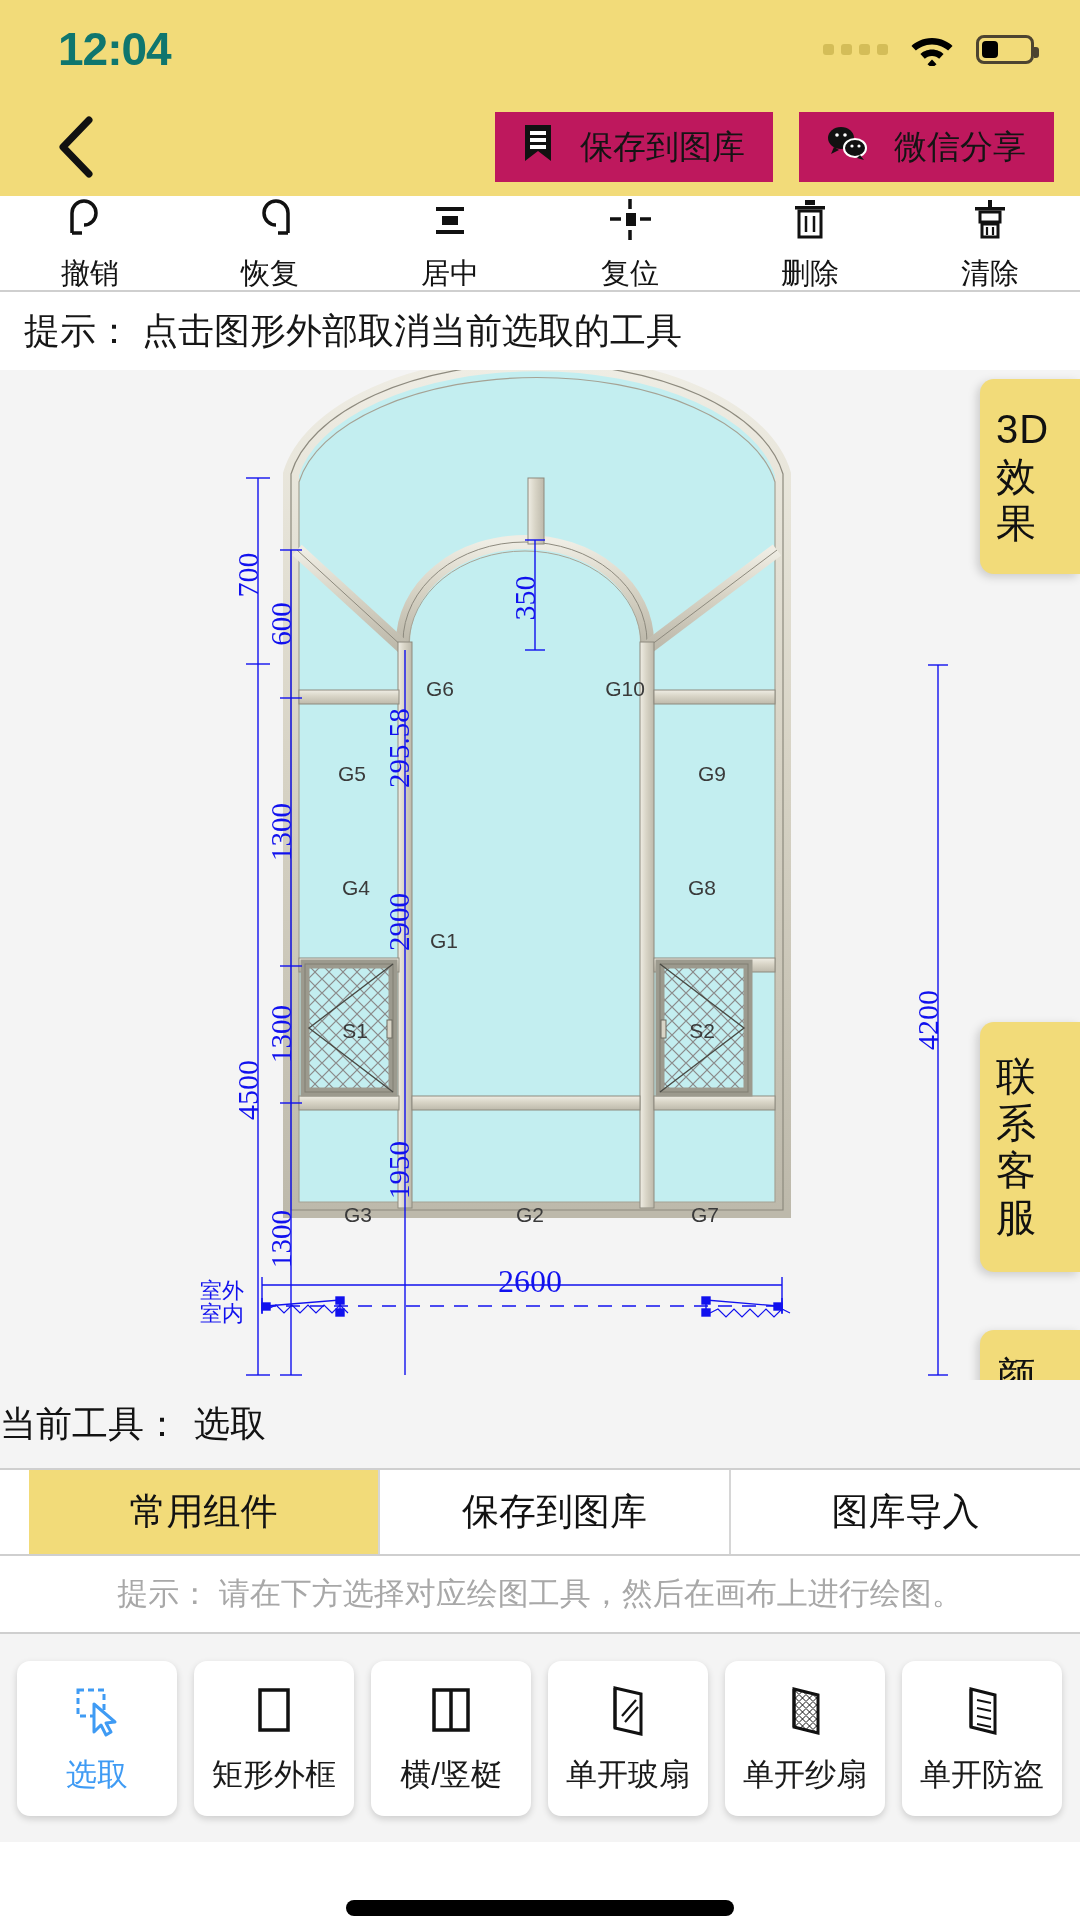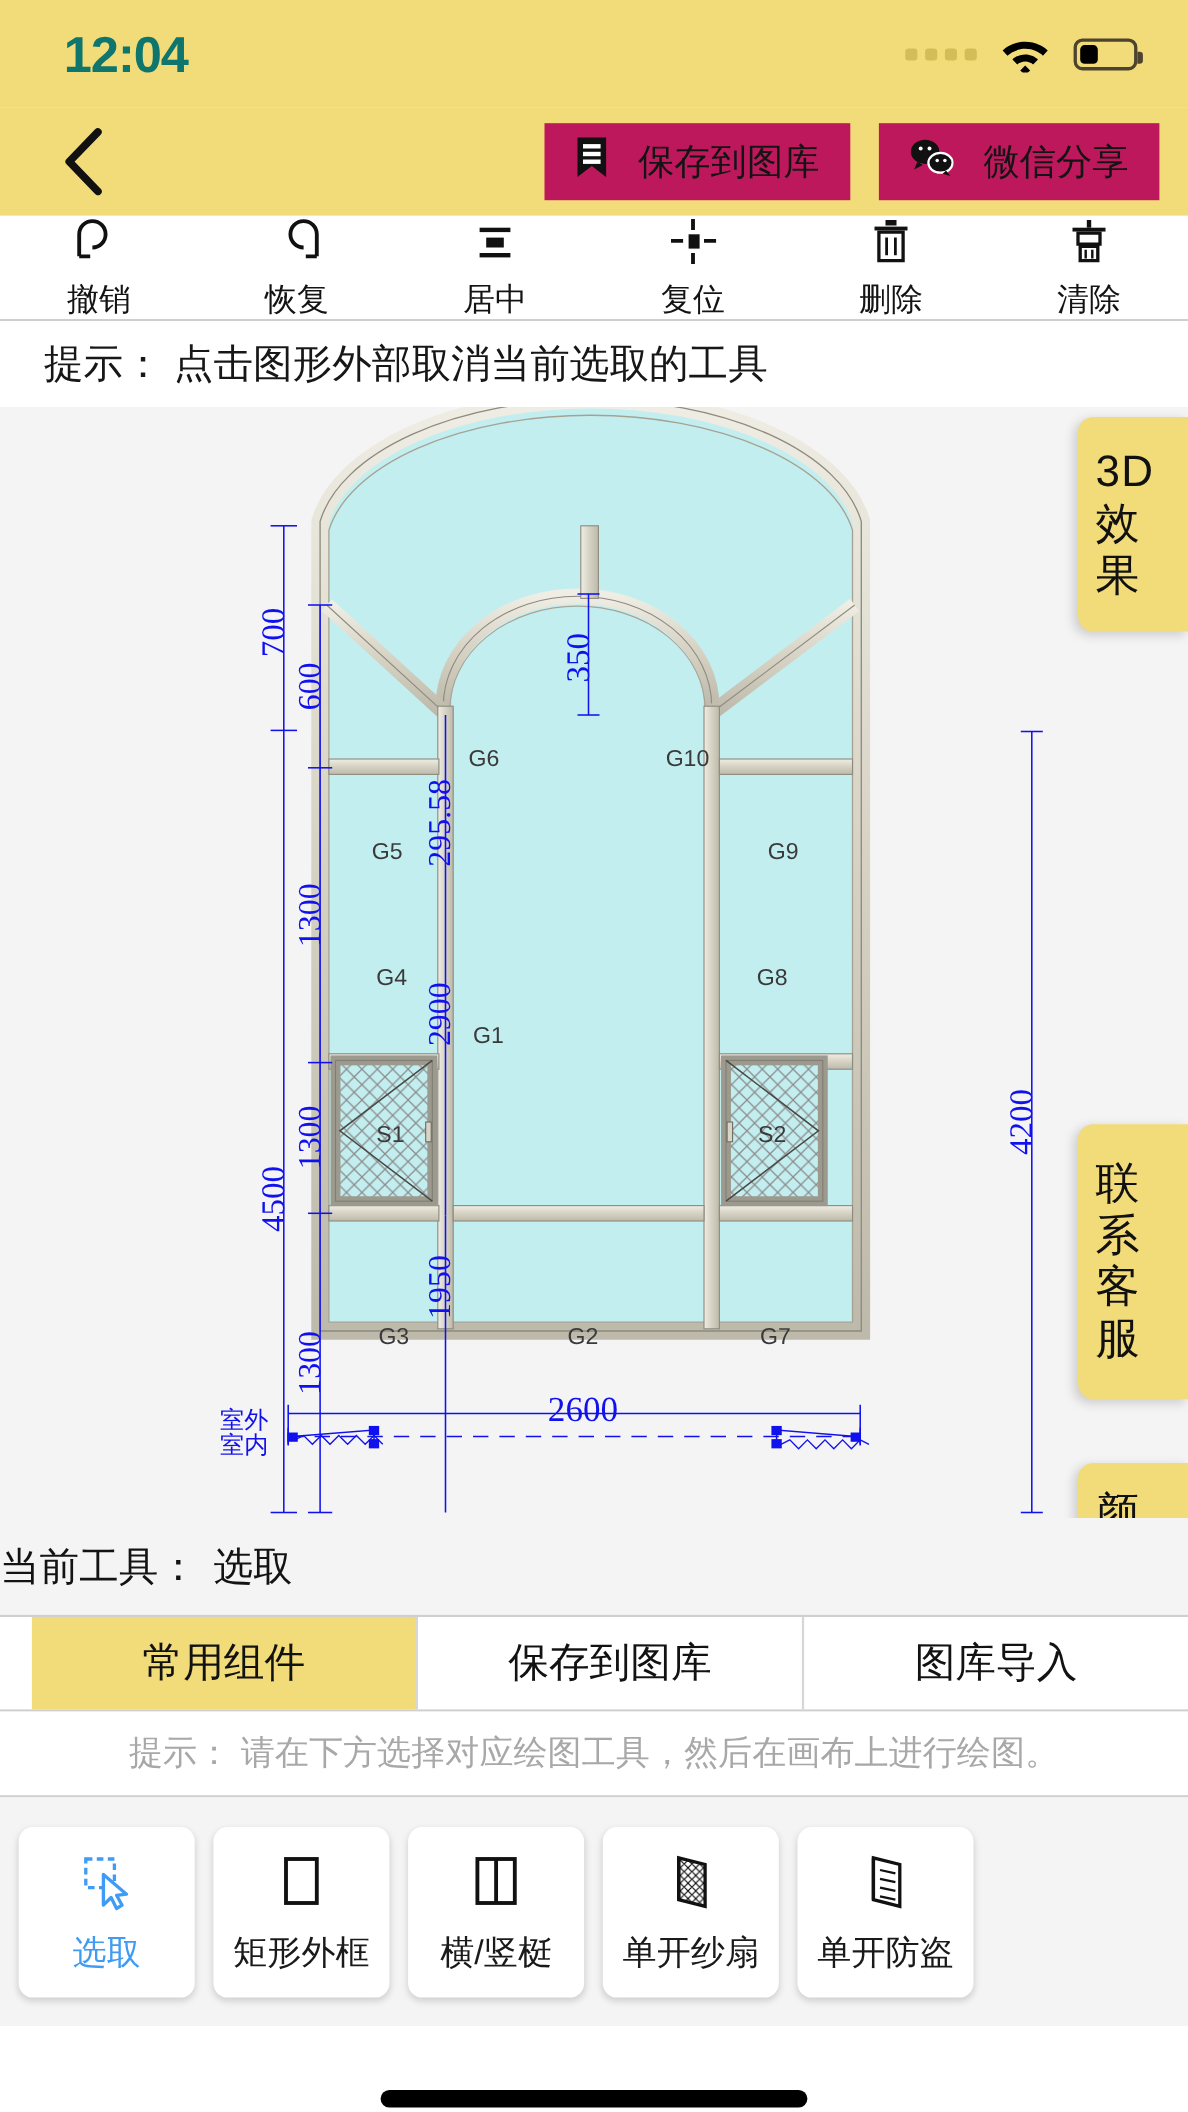--- a/index.html
+++ b/index.html
@@ -43,21 +43,21 @@
   
   .edittoolbar{
     height:96px; background:#ffffff; display:flex; align-items:center;
     border-bottom:2px solid #cfcfcf;
   }
   .edititem{ flex:1; display:flex; flex-direction:column; align-items:center; justify-content:center; gap:20px; }
   .edititem .ico{ height:40px; display:flex; align-items:center; justify-content:center; }
   .edititem .lbl{ font-size:29px; color:#131313; line-height:1; }
 
   
-  .tophint{ height:78px; display:flex; align-items:center; padding-left:40px;
+  .tophint{ height:78px; display:flex; align-items:center; padding-left:24px;
             font-size:36px; color:#171717; background:#fff; }
 
   
   .canvas{ position:relative; height:1010px; background:#f4f4f4; overflow:hidden; }
 
   
   .sidebtn{
     position:absolute; right:0; background:#f2db79; border-radius:14px 0 0 14px;
     width:100px; display:flex; flex-direction:column; align-items:center; justify-content:center;
     font-size:40px; color:#111; line-height:1.18; letter-spacing:1px;
@@ -453,20 +453,31 @@
   <div class="toolcard">
     <span class="tico">
       <svg width="54" height="54" viewBox="0 0 54 54">
           <rect x="10" y="6" width="34" height="40" fill="none" stroke="#111" stroke-width="3.5"></rect>
           <line x1="27" y1="6" x2="27" y2="46" stroke="#111" stroke-width="3.5"></line>
         </svg>
     </span>
     <span class="tlbl">横/竖梃</span>
   </div>
 
+  <div class="toolcard">
+    <span class="tico">
+      <svg width="54" height="54" viewBox="0 0 54 54">
+        <path d="M14 4 L40 10 L40 50 L14 44z" fill="none" stroke="#111" stroke-width="3"></path>
+        <line x1="14" y1="4" x2="14" y2="44" stroke="#111" stroke-width="3"></line>
+        <line x1="21" y1="32" x2="35" y2="16" stroke="#111" stroke-width="2.2"></line>
+        <line x1="24" y1="38" x2="37" y2="23" stroke="#111" stroke-width="2.2"></line>
+      </svg>
+    </span>
+    <span class="tlbl">单开玻扇</span>
+  </div>
 
   <div class="toolcard">
     <span class="tico">
       <svg width="54" height="54" viewBox="0 0 54 54">
         <defs>
             <pattern id="m2" width="7" height="7" patternUnits="userSpaceOnUse">
           <path d="M0 3.5 L3.5 0 L7 3.5 L3.5 7z" fill="none" stroke="#111" stroke-width="1"></path>
             </pattern>
           </defs>
         <path d="M16 5 L40 11 L40 49 L16 43z" fill="url(#m2)" stroke="#111" stroke-width="3"></path>

